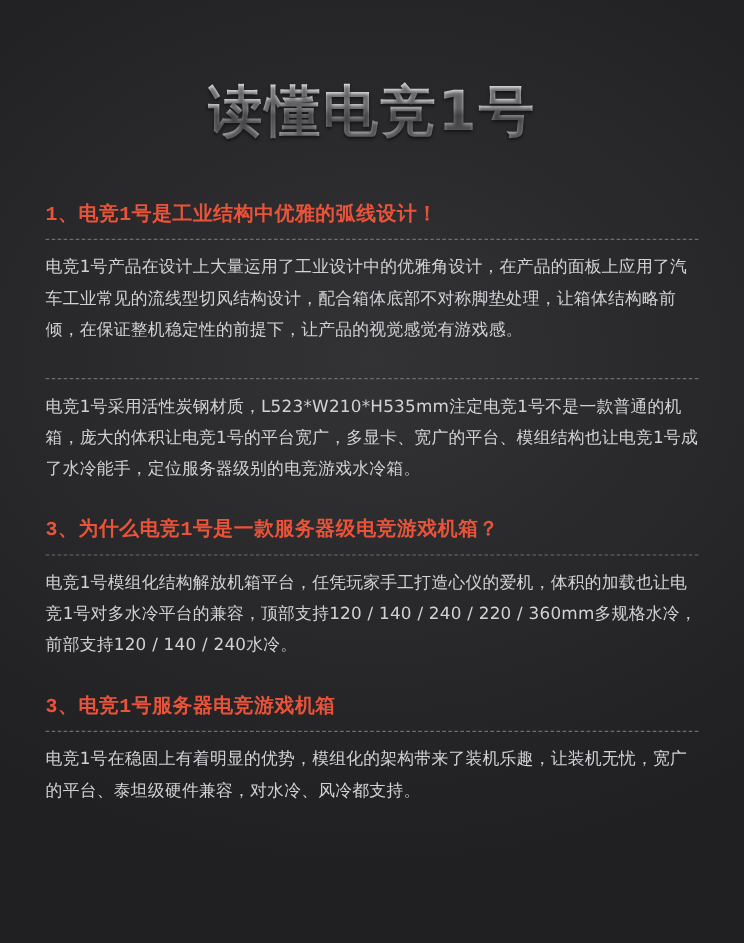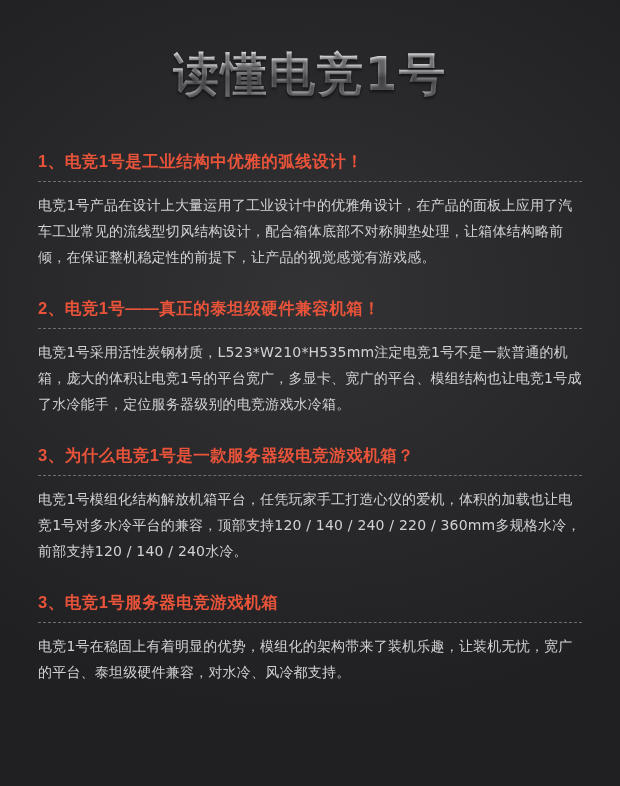--- a/index.html
+++ b/index.html
@@ -17,21 +17,21 @@
     position: relative;
     width: 620px;
     height: 786px;
     background:
       radial-gradient(ellipse 520px 420px at 50% 38%, #333336 0%, #2a2a2c 45%, #202022 100%);
     box-sizing: border-box;
     padding: 0 38px;
   }
   .hero {
     text-align: center;
-    padding-top: 44px;
+    padding-top: 62px;
     padding-bottom: 44px;
   }
   .hero-title {
     display: inline-block;
     font-size: 46px;
     font-weight: bold;
     letter-spacing: 2px;
     color: #d9d9dc;
     background: linear-gradient(180deg, #f2f2f4 0%, #cfcfd3 45%, #8d8d92 55%, #c9c9ce 100%);
     -webkit-background-clip: text;
@@ -43,21 +43,21 @@
   .section {
     margin-bottom: 26px;
   }
   .sec-heading {
     font-size: 16.5px;
     font-weight: bold;
     color: #e8533a;
     letter-spacing: 0.5px;
     margin: 0 0 9px 0;
     line-height: 1.35;
-    font-family: Liberation Sans, sans-serif;
+    font-family: Liberation Mono, monospace;
   }
   .divider {
     height: 0;
     border-top: 1px dashed #6d6d72;
     margin: 0 0 11px 0;
   }
   .sec-body {
     font-size: 14px;
     line-height: 1.85;
     color: #d2d2d6;
@@ -76,21 +76,20 @@
     <div class="hero-title">读懂电竞1号</div>
   </div>
 
   <div class="section">
     <h2 class="sec-heading">1、电竞1号是工业结构中优雅的弧线设计！</h2>
     <div class="divider"></div>
     <p class="sec-body">电竞1号产品在设计上大量运用了工业设计中的优雅角设计，在产品的面板上应用了汽车工业常见的流线型切风结构设计，配合箱体底部不对称脚垫处理，让箱体结构略前倾，在保证整机稳定性的前提下，让产品的视觉感觉有游戏感。</p>
   </div>
 
   <div class="section">
-    <h2 class="sec-heading">2、电竞1号——真正的泰坦级硬件兼容机箱！</h2>
     <div class="divider"></div>
     <p class="sec-body">电竞1号采用活性炭钢材质，L523*W210*H535mm注定电竞1号不是一款普通的机箱，庞大的体积让电竞1号的平台宽广，多显卡、宽广的平台、模组结构也让电竞1号成了水冷能手，定位服务器级别的电竞游戏水冷箱。</p>
   </div>
 
   <div class="section">
     <h2 class="sec-heading">3、为什么电竞1号是一款服务器级电竞游戏机箱？</h2>
     <div class="divider"></div>
     <p class="sec-body">电竞1号模组化结构解放机箱平台，任凭玩家手工打造心仪的爱机，体积的加载也让电竞1号对多水冷平台的兼容，顶部支持120 / 140 / 240 / 220 / 360mm多规格水冷，前部支持120 / 140 / 240水冷。</p>
   </div>
 

